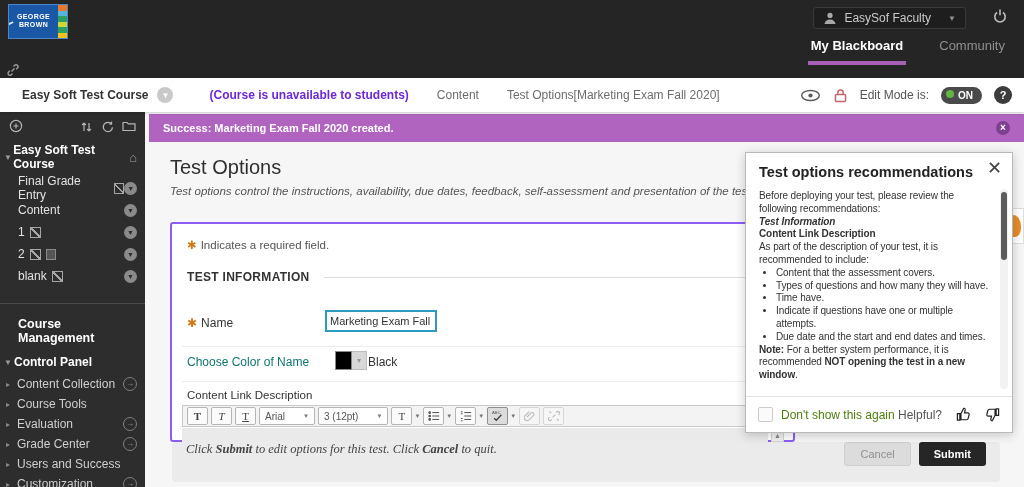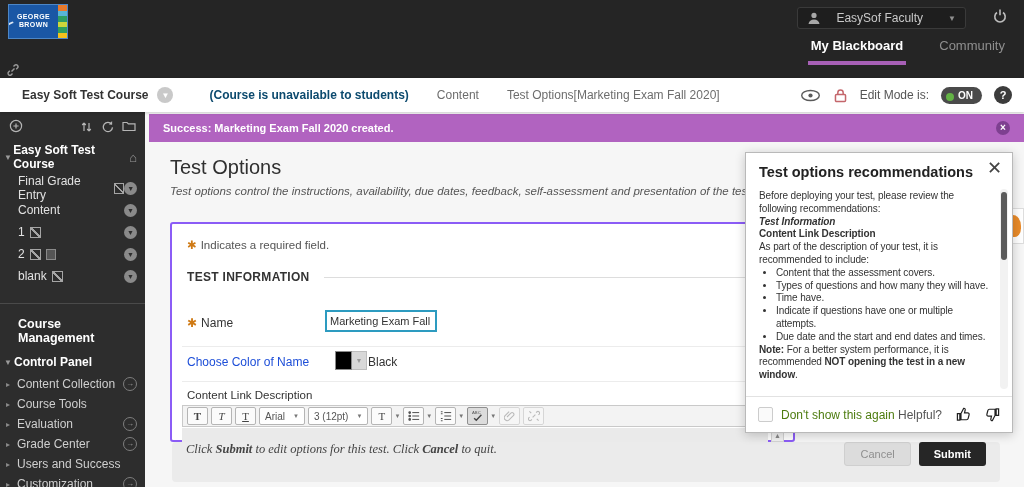--- a/index.html
+++ b/index.html
@@ -5,36 +5,36 @@
   html,body{margin:0;padding:0;background:#e8e8e8}
   .stage{position:relative;width:1024px;height:487px;overflow:hidden;background:#f6f6f6;
          font-family:"Liberation Sans",sans-serif;-webkit-font-smoothing:antialiased}
   
   .hdr{position:absolute;left:0;top:0;width:1024px;height:78px;background:#252525}
   .logo{position:absolute;left:8px;top:4px;width:60px;height:35px;background:#1a57a5;border:1px solid #4c86c6;display:flex;box-sizing:border-box}
   .logo-txt{flex:1;color:#fff;font-weight:bold;font-size:7px;line-height:8px;text-align:center;padding-top:8px;letter-spacing:.4px;position:relative;overflow:hidden}
   .logo-swoosh{position:absolute;left:-6px;bottom:-14px;width:52px;height:26px;border:2px solid rgba(255,255,255,.85);border-radius:50%;border-top-color:transparent;border-right-color:transparent;transform:rotate(18deg)}
   .logo-strip{width:9px;display:flex;flex-direction:column}
   .logo-strip span{flex:1}
-  .user-box{position:absolute;right:58px;top:7px;height:20px;display:flex;align-items:center;gap:15px;background:#1e1e1e;border:1px solid #3a3a3a;border-radius:3px;padding:0 9px;color:#c9c9c9;font-size:12px}
+  .user-box{position:absolute;right:58px;top:7px;height:20px;display:flex;align-items:center;gap:7px;background:#1e1e1e;border:1px solid #3a3a3a;border-radius:3px;padding:0 9px;color:#c9c9c9;font-size:12px}
   .user-caret{font-size:8px;color:#8f8f8f;margin-left:10px}
   .power{position:absolute;right:16px;top:8px}
   .tabs{position:absolute;right:16px;top:36px;display:flex;gap:30px;font-size:13px;height:26px;align-items:flex-start}
   .tab{color:#8f8f8f;padding:2px 3px 8px}
   .tab.active{color:#fff;font-weight:bold;border-bottom:4px solid #a760b6}
   .hdr-link{position:absolute;left:7px;top:62px}
   
   .crumbs{position:absolute;left:0;top:78px;width:1024px;height:34px;background:#fff;display:flex;align-items:center;font-size:12px;box-shadow:0 1px 3px rgba(0,0,0,.18);box-sizing:border-box;z-index:3}
   .crumb-course{font-weight:bold;color:#333;margin-left:22px}
   .crumb-chev{width:16px;height:16px;border-radius:50%;background:#c9c9c9;color:#fff;font-size:8px;display:flex;align-items:center;justify-content:center;margin-left:9px}
-  .crumb-status{font-weight:bold;color:#0c4a6e;margin-left:36px}
+  .crumb-status{font-weight:bold;color:#6d28d9;margin-left:36px}
   .crumb{color:#6d6d6d;margin-left:28px}
   .crumb-right{margin-left:auto;display:flex;align-items:center;gap:12px;margin-right:12px}
   .em-label{color:#555}
-  .pill{background:#4a4a4a;color:#fff;font-weight:bold;font-size:10px;border-radius:10px;padding:3px 9px 3px 5px;display:flex;align-items:flex-end;gap:4px}
+  .pill{background:#4a4a4a;color:#fff;font-weight:bold;font-size:10px;border-radius:10px;padding:3px 9px 3px 5px;display:flex;align-items:flex-start;gap:4px}
   .pill-dot{width:8px;height:8px;border-radius:50%;background:#63b345}
   .help-btn{width:18px;height:18px;border-radius:50%;background:#3c3c3c;color:#fff;font-size:11px;font-weight:bold;display:flex;align-items:center;justify-content:center}
   
   .sidebar{position:absolute;left:0;top:112px;width:145px;height:375px;background:#2d2d2d;color:#ddd;font-size:12px;box-sizing:border-box}
   .sb-tools{display:flex;align-items:center;padding:7px 9px 4px;color:#b5b5b5}
   .sb-tools .grow{flex:1}
   .sb-tools svg{display:block}
   .sb-tools .t{margin-left:8px}
   .sb-course-head{display:flex;align-items:center;padding:6px 8px 6px 4px;color:#fff;font-weight:bold}
   .sb-caret{font-size:8px;color:#9a9a9a;width:10px}
@@ -60,29 +60,29 @@
   .more-help{color:#333;text-decoration:underline}
   .card{position:absolute;left:25px;top:110px;width:625px;height:220px;background:#fff;border:2px solid #8b5cf6;border-radius:3px;box-sizing:border-box}
   .req-note{position:absolute;left:15px;top:14px;font-size:11.5px;color:#555}
   .star{color:#cf7a15;margin-right:4px}
   .sect{position:absolute;left:15px;right:15px;top:46px;display:flex;align-items:center;gap:14px}
   .sect-title{font-weight:bold;font-size:12px;color:#333;letter-spacing:.3px}
   .sect-line{flex:1;border-top:1px solid #ddd}
   .row-name{position:absolute;left:15px;top:92px;display:flex;align-items:center;font-size:12px;color:#333}
   .name-input{position:absolute;left:153px;top:86px;width:102px;height:16px;border:2px solid #2d9bc0;font-size:11px;padding:1px 3px;color:#333;font-family:"Liberation Sans",sans-serif}
   .hr{position:absolute;left:10px;right:10px;border-top:1px solid #ececec}
-  .row-color-label{position:absolute;left:15px;top:131px;font-size:12px;color:#1d4ed8}
+  .row-color-label{position:absolute;left:15px;top:131px;font-size:12px;color:#0f766e}
   .swatch-wrap{position:absolute;left:163px;top:127px;display:flex}
   .swatch{width:15px;height:17px;background:#000;border:1px solid #8a8a8a}
   .swatch-dd{width:14px;height:17px;background:#d8d8d8;border:1px solid #bdbdbd;border-left:none;color:#9a9a9a;font-size:7px;display:flex;align-items:center;justify-content:center}
   .color-val{position:absolute;left:196px;top:131px;font-size:12px;color:#333}
   .desc-label{position:absolute;left:15px;top:165px;font-size:11.5px;color:#333}
   .toolbar{position:absolute;left:10px;right:10px;top:181px;height:22px;background:#f3f3f3;border:1px solid #c9c9c9;display:flex;align-items:center;padding:0 4px;gap:3px;box-sizing:border-box}
   .tb-btn{height:16px;min-width:15px;border:1px solid #b5b5b5;background:#fbfbfb;display:flex;align-items:center;justify-content:center;font-size:11px;color:#444;border-radius:2px;font-family:"Liberation Serif",serif;padding:0 2px}
-  .tb-sel{height:16px;border:1px solid #b5b5b5;background:#fff;display:flex;align-items:center;font-size:10px;color:#555;padding:0 5px;gap:8px;border-radius:2px}
+  .tb-sel{height:16px;border:1px solid #b5b5b5;background:#fff;display:flex;align-items:center;font-size:10px;color:#555;padding:0 5px;gap:18px;border-radius:2px}
   .tb-caret{font-size:6px;color:#777}
   .tb-mini{display:flex;align-items:center;gap:2px}
   .tb-active{background:#dcdcdc;border-color:#8f8f8f}
   .tb-disabled{opacity:.45}
   .tb-right{margin-left:auto}
   .editor-body{position:absolute;left:10px;top:204px;width:586px;height:14px;background:#eaeaea}
   .editor-scroll{position:absolute;right:9px;top:204px;width:13px;height:14px;background:#f1f1f1;border:1px solid #d4d4d4;color:#888;font-size:7px;display:flex;align-items:center;justify-content:center;box-sizing:border-box}
   .submit-bar{position:absolute;left:27px;top:330px;width:828px;height:40px;background:#ebebeb;border-radius:4px;display:flex;align-items:flex-start;padding:0 14px;box-sizing:border-box}
   .instr{font-family:"Liberation Serif",serif;font-style:italic;font-size:12.5px;color:#444}
   .instr b{font-style:italic}

